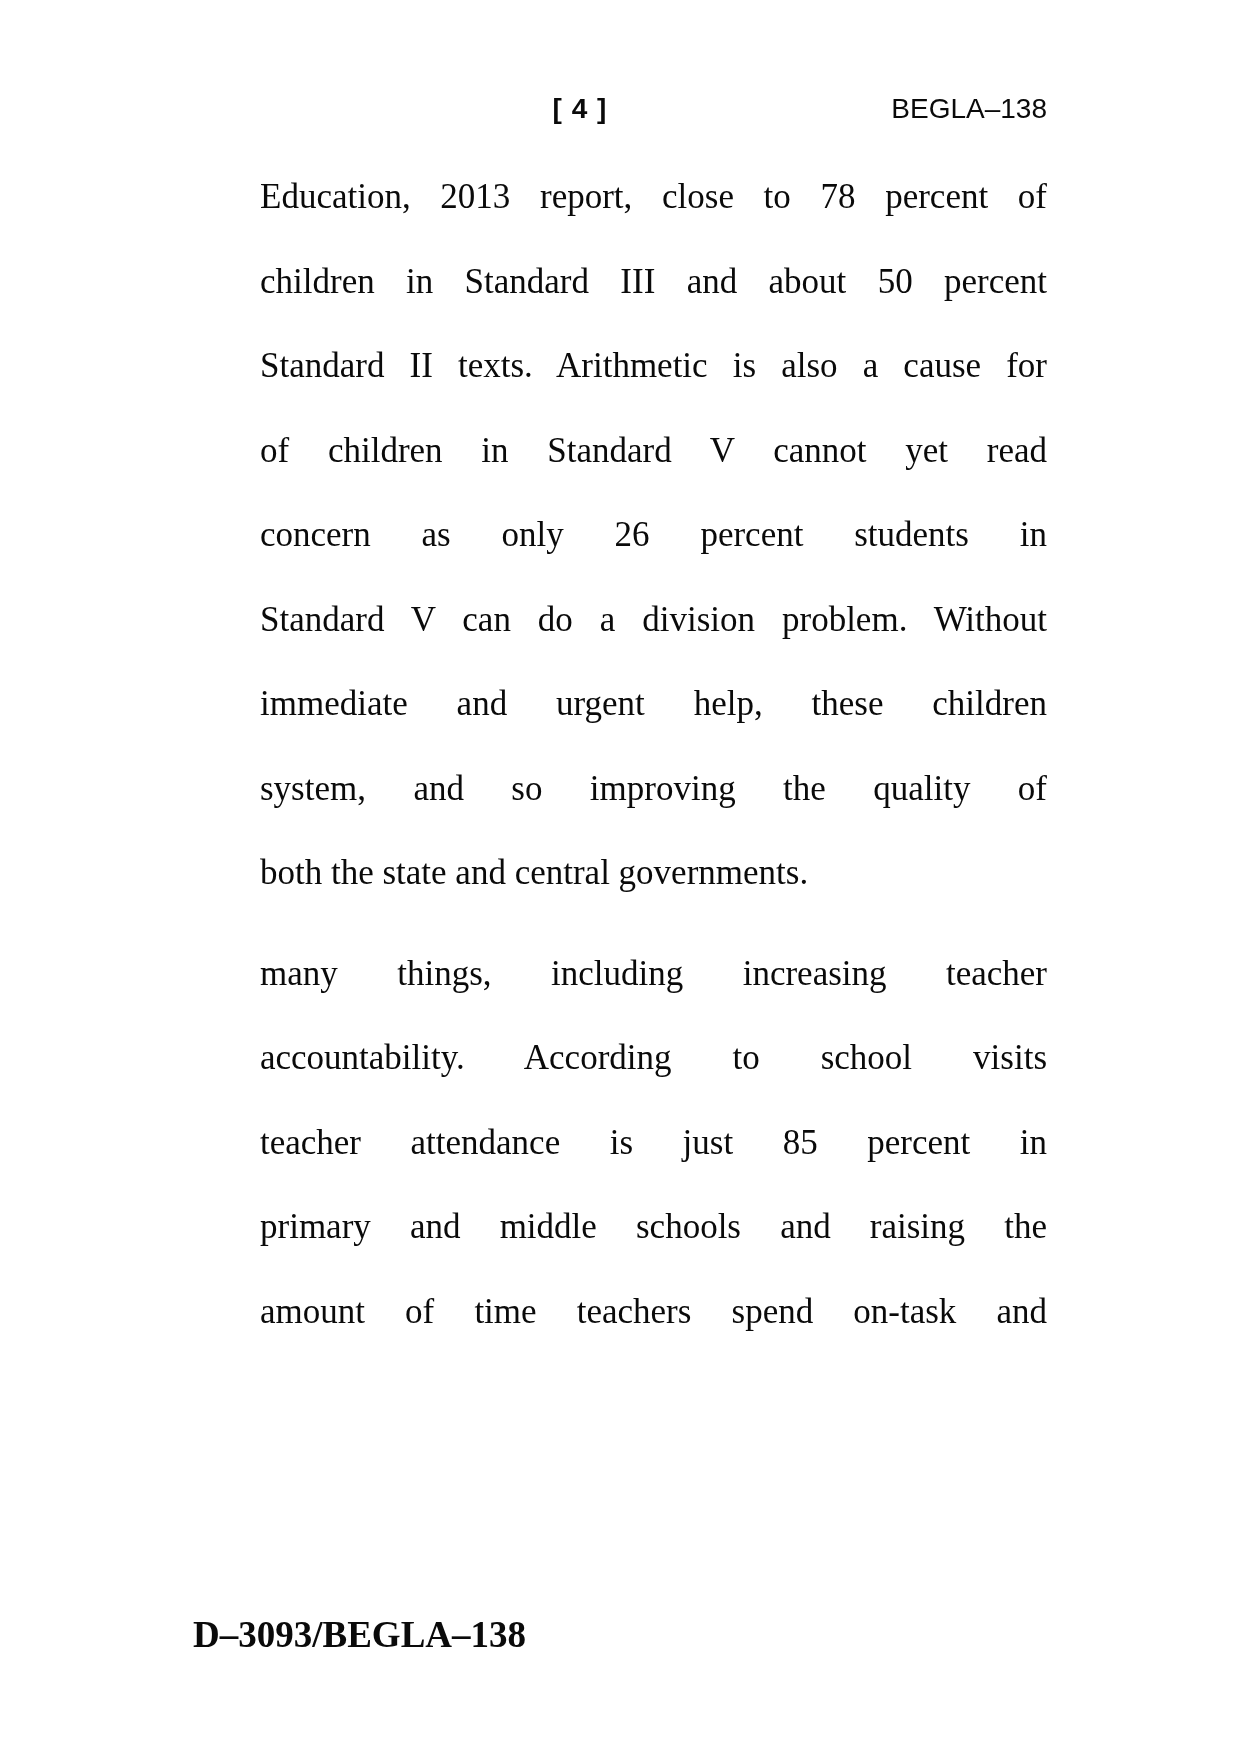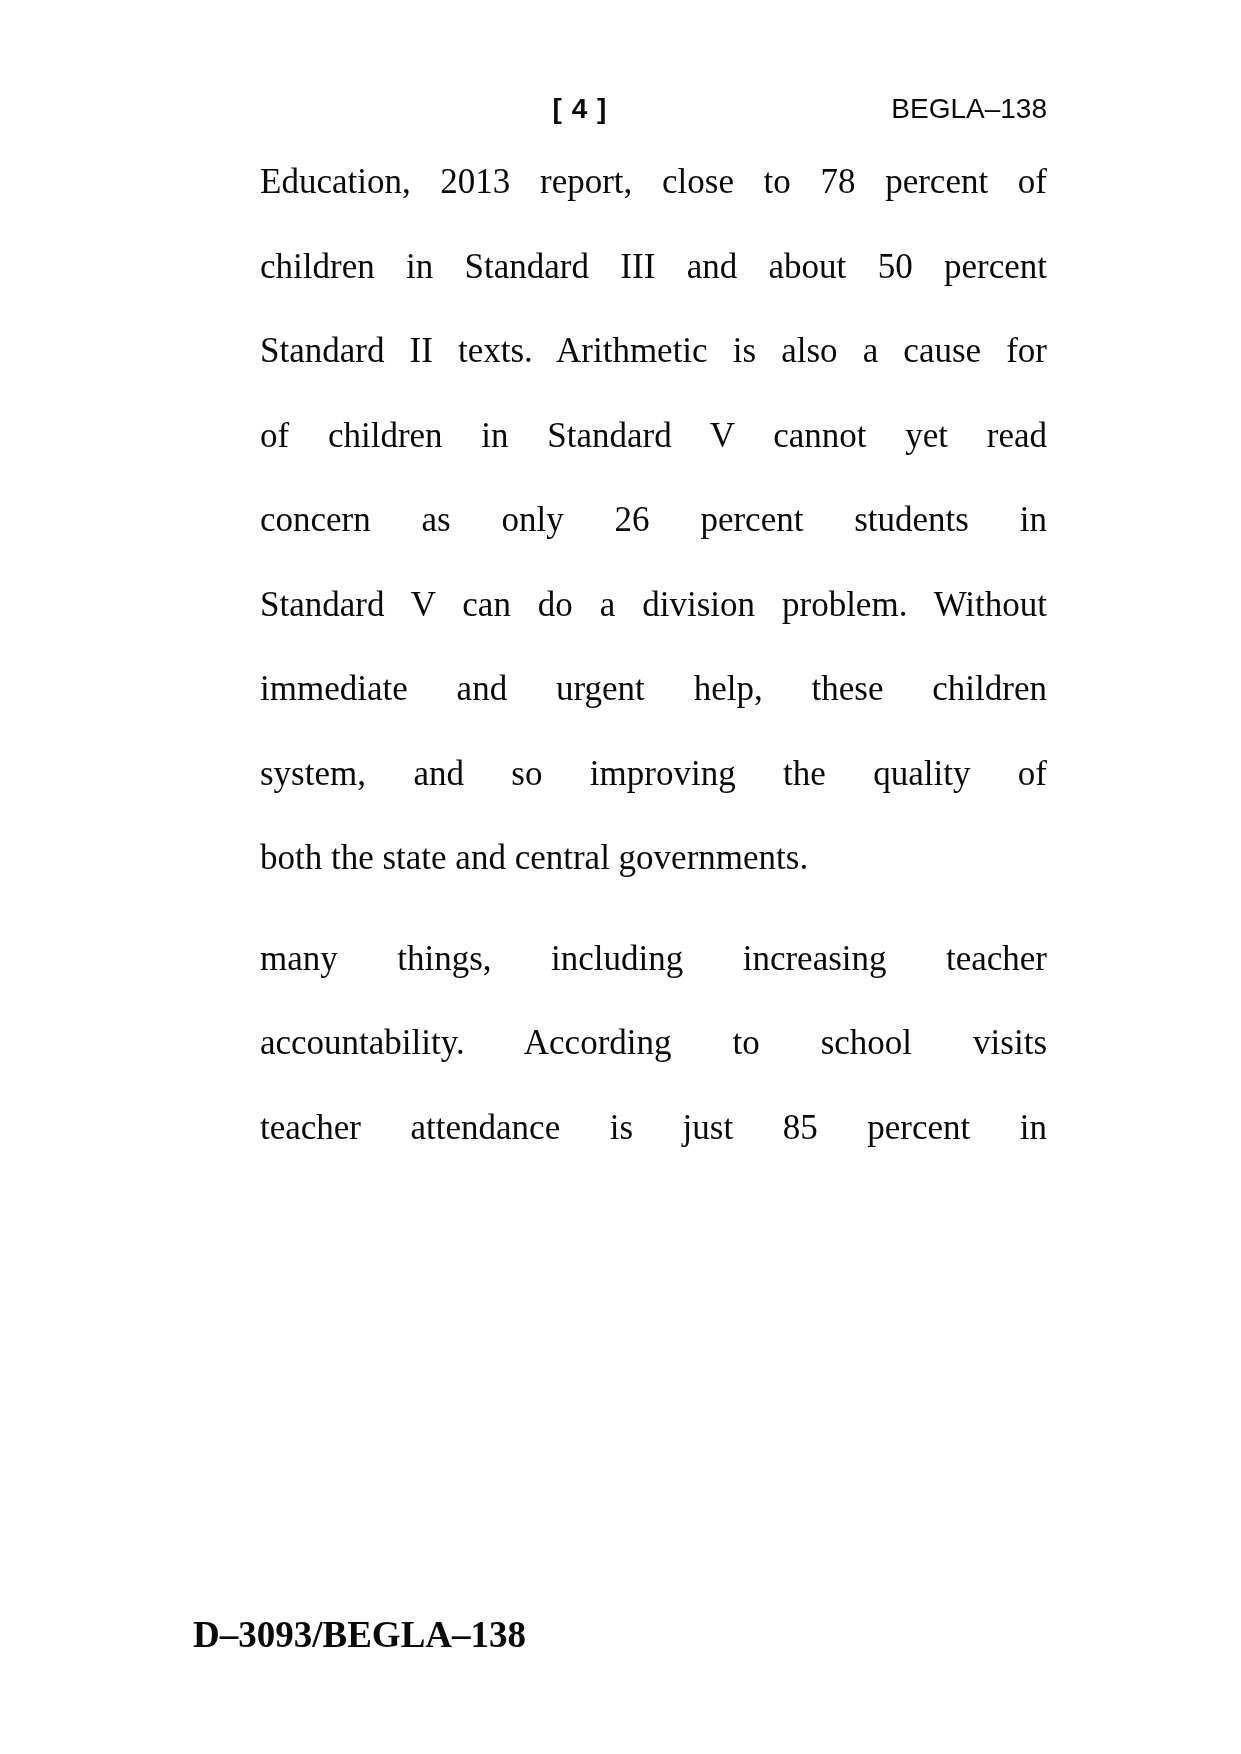--- a/index.html
+++ b/index.html
@@ -35,21 +35,21 @@
     top: 93px;
     right: 194px;
     font-family: "Liberation Sans", sans-serif;
     font-weight: normal;
     font-size: 28px;
     line-height: 32px;
     text-align: right;
   }
   .body-text {
     position: absolute;
-    top: 140px;
+    top: 155px;
     left: 260px;
     width: 787px;
     font-family: "Liberation Serif", serif;
     font-size: 35px;
     line-height: 84.5px;
   }
   .paragraph {
     margin: 0;
   }
   .paragraph + .paragraph {
@@ -92,18 +92,20 @@
         <div class="line">concern as only 26 percent students in</div>
         <div class="line">Standard V can do a division problem. Without</div>
         <div class="line">immediate and urgent help, these children</div>
         <div class="line">system, and so improving the quality of</div>
         <div class="line natural">both the state and central governments.</div>
       </div>
       <div class="paragraph">
         <div class="line">many things, including increasing teacher</div>
         <div class="line">accountability. According to school visits</div>
         <div class="line">teacher attendance is just 85 percent in</div>
+        <div class="line">primary and middle schools and raising the</div>
+        <div class="line">amount of time teachers spend on-task and</div>
       </div>
     </div>
 
   <div class="footer-code">D–3093/BEGLA–138</div>
 
 </div>
 
 </body></html>

